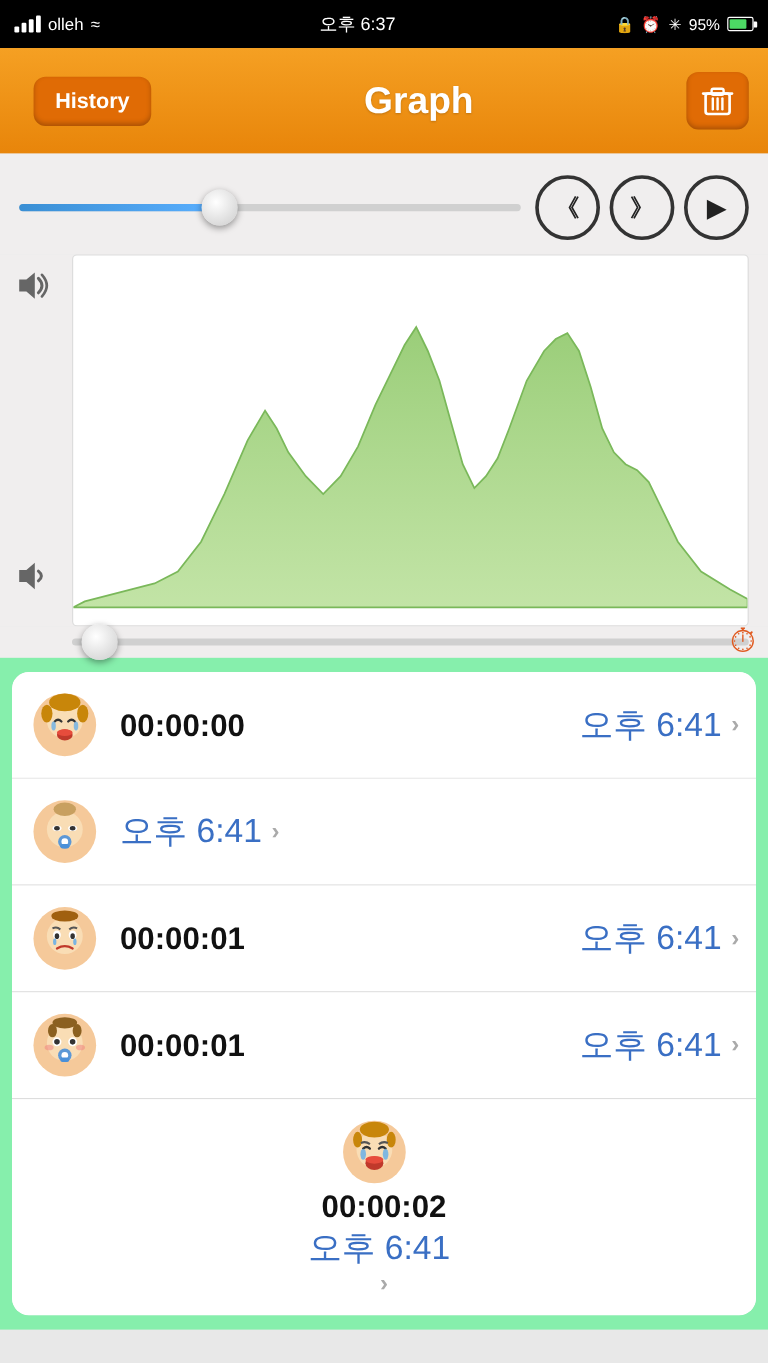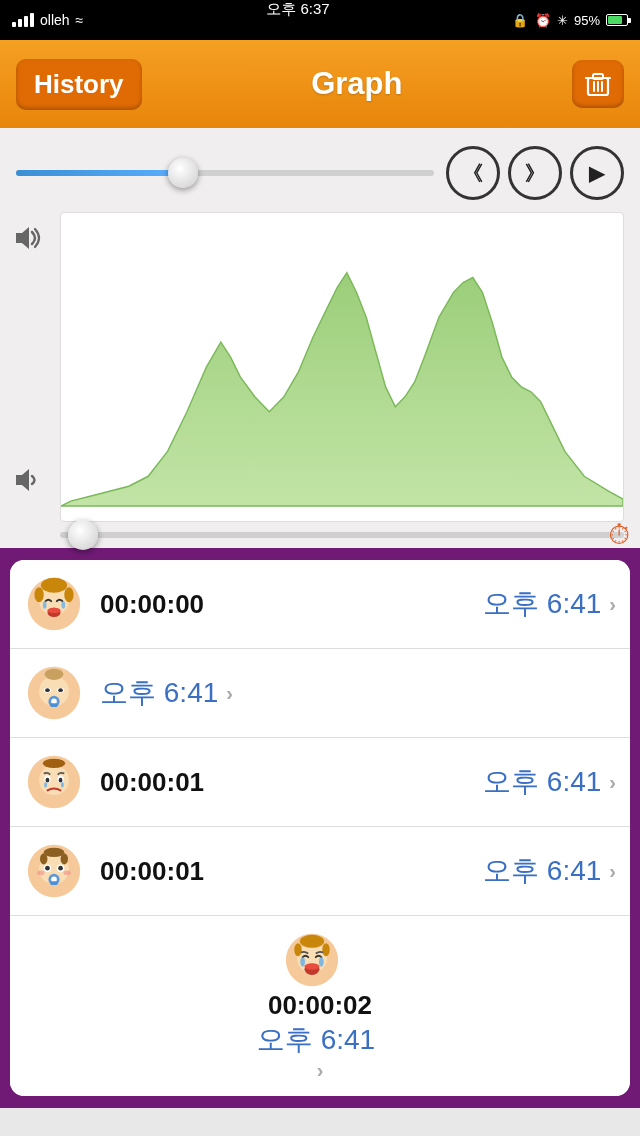--- a/index.html
+++ b/index.html
@@ -11,20 +11,21 @@
       background: #e8e8e8;
       overflow-x: hidden;
     }
 
     
     .status-bar {
       width: 640px;
       height: 40px;
       background: #000;
       display: flex;
+      align-items: center;
       justify-content: space-between;
       padding: 0 12px;
       color: #fff;
       font-size: 14px;
     }
     .status-left { display: flex; align-items: center; gap: 6px; }
     .status-center { font-size: 15px; font-weight: 500; }
     .status-right { display: flex; align-items: center; gap: 6px; font-size: 13px; }
     .signal-bars { display: flex; align-items: flex-end; gap: 2px; }
     .signal-bars span {
@@ -65,25 +66,26 @@
       display: flex;
       align-items: center;
       justify-content: space-between;
       padding: 0 16px;
     }
     .nav-history-btn {
       background: #e06b05;
       border: none;
       border-radius: 10px;
       color: #fff;
-      font-size: 26px;
+      font-size: 18px;
       font-weight: 600;
       padding: 10px 18px;
       cursor: pointer;
       box-shadow: inset 0 -2px 4px rgba(0,0,0,0.25);
+      margin-left: 12px;
     }
     .nav-title {
       color: #fff;
       font-size: 31px;
       font-weight: 700;
       text-shadow: 0 1px 2px rgba(0,0,0,0.2);
     }
     .nav-trash-btn {
       background: #e06b05;
       border: none;
@@ -218,21 +220,21 @@
     .timer-icon {
       position: absolute;
       right: 10px;
       top: 50%;
       transform: translateY(-50%);
       font-size: 28px;
     }
 
     
     .list-area {
-      background: #701a75;
+      background: #86efac;
       padding: 12px 10px;
     }
     .list-inner {
       background: #f8f7f7;
       border-radius: 14px;
       overflow: hidden;
     }
     .list-item {
       display: flex;
       align-items: center;

